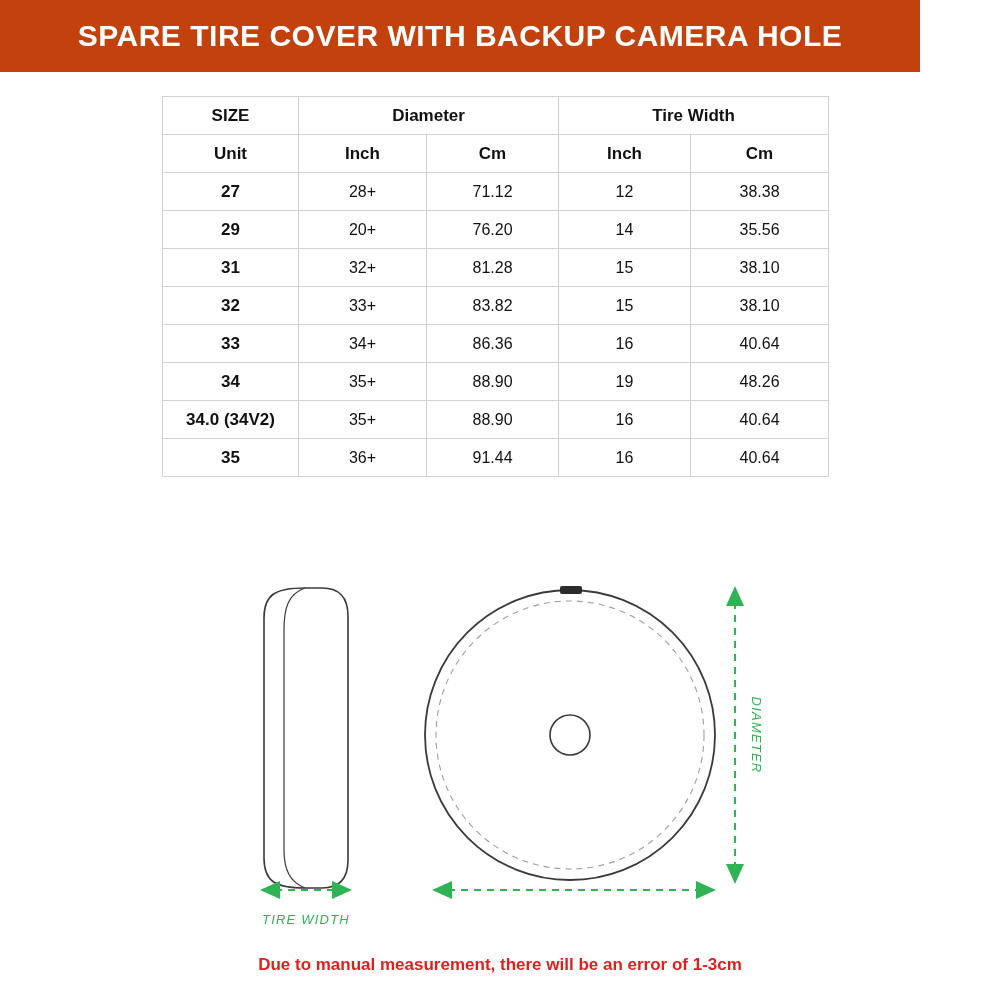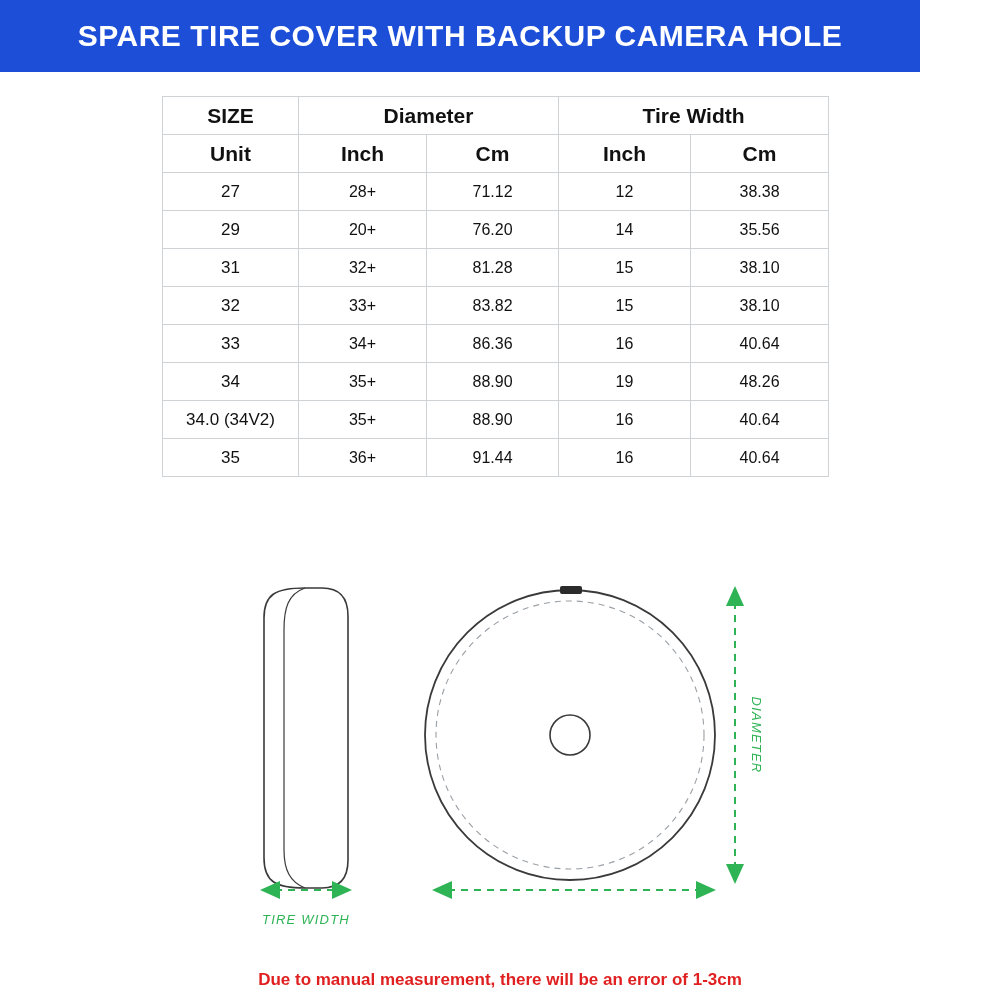--- a/index.html
+++ b/index.html
@@ -15,21 +15,21 @@
     position: relative;
   }
 
   
   .header-banner {
     position: absolute;
     left: 0;
     top: 0;
     width: 920px;
     height: 72px;
-    background: #1d4ed8;
+    background: #c2410c;
     display: flex;
     align-items: center;
     justify-content: center;
   }
   .header-title {
     color: #ffffff;
     font-size: 30px;
     font-weight: bold;
     letter-spacing: 0.5px;
     text-align: center;
@@ -54,24 +54,24 @@
     height: 37px;
     text-align: center;
     vertical-align: middle;
     font-size: 16px;
     color: #111111;
     font-family: "Liberation Sans", sans-serif;
     padding: 0;
   }
   table.size-table thead th {
     font-weight: bold;
-    font-size: 21px;
+    font-size: 17px;
   }
   table.size-table tbody td.unit-cell {
-    font-weight: normal;
+    font-weight: bold;
     font-size: 17px;
   }
   .col-size  { width: 136px; }
   .col-din   { width: 128px; }
   .col-dcm   { width: 132px; }
   .col-win   { width: 132px; }
   .col-wcm   { width: 138px; }
 
   
   .diagram {
@@ -89,21 +89,20 @@
   .footer-note {
     position: absolute;
     left: 0;
     top: 955px;
     width: 1000px;
     text-align: center;
     color: #e02020;
     font-size: 17px;
     font-weight: bold;
     font-family: "Liberation Sans", sans-serif;
-    margin-top: 15px;
   }
 </style>
 </head>
 <body>
 
 <div class="header-banner">
   <div class="header-title">SPARE TIRE COVER WITH BACKUP CAMERA HOLE</div>
 </div>
 
 <div class="table-wrap">

